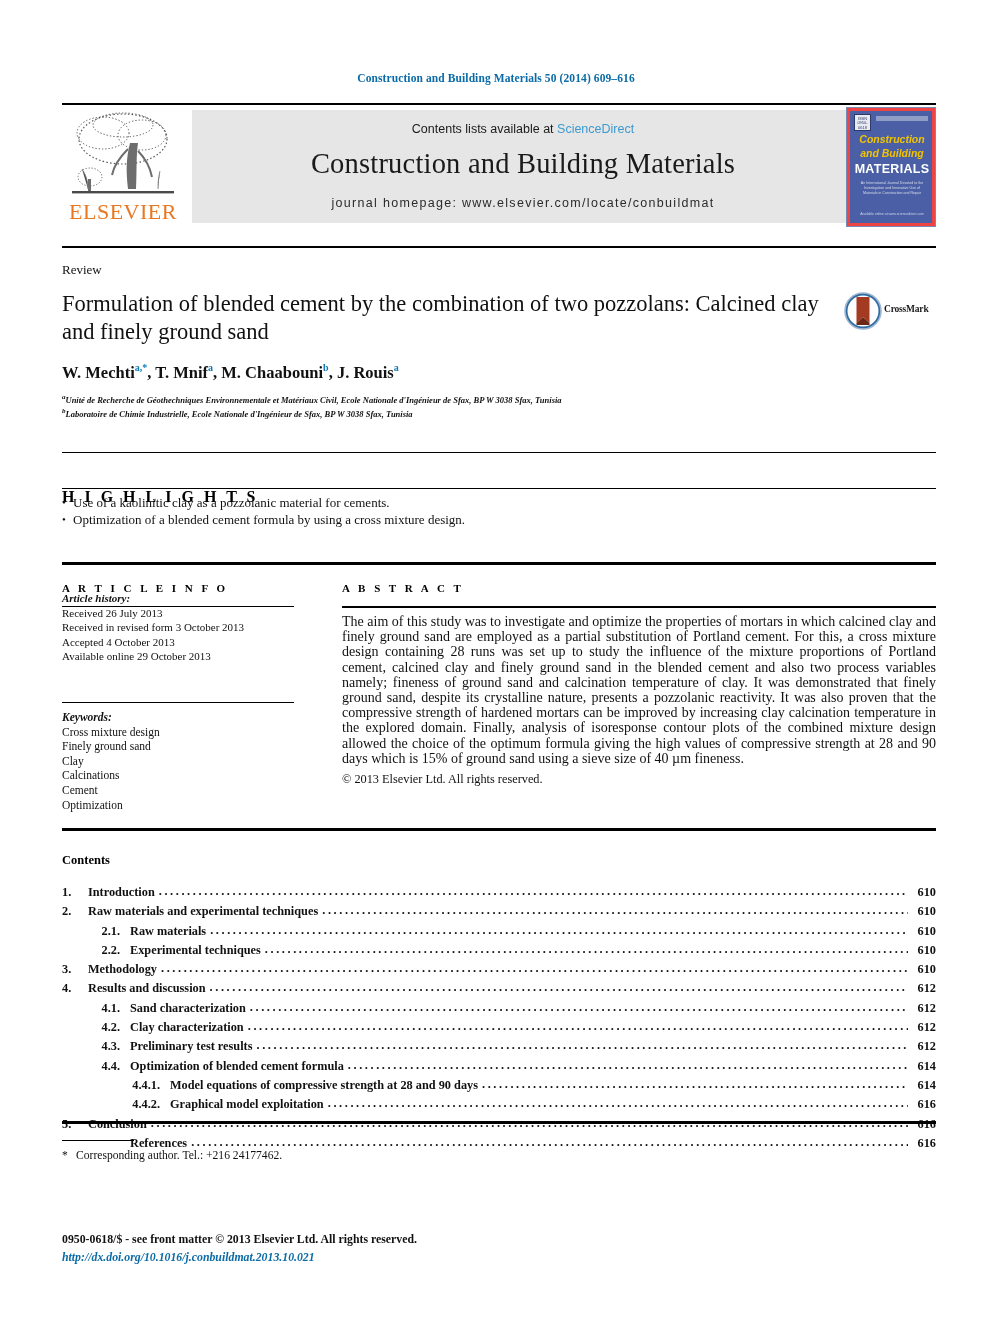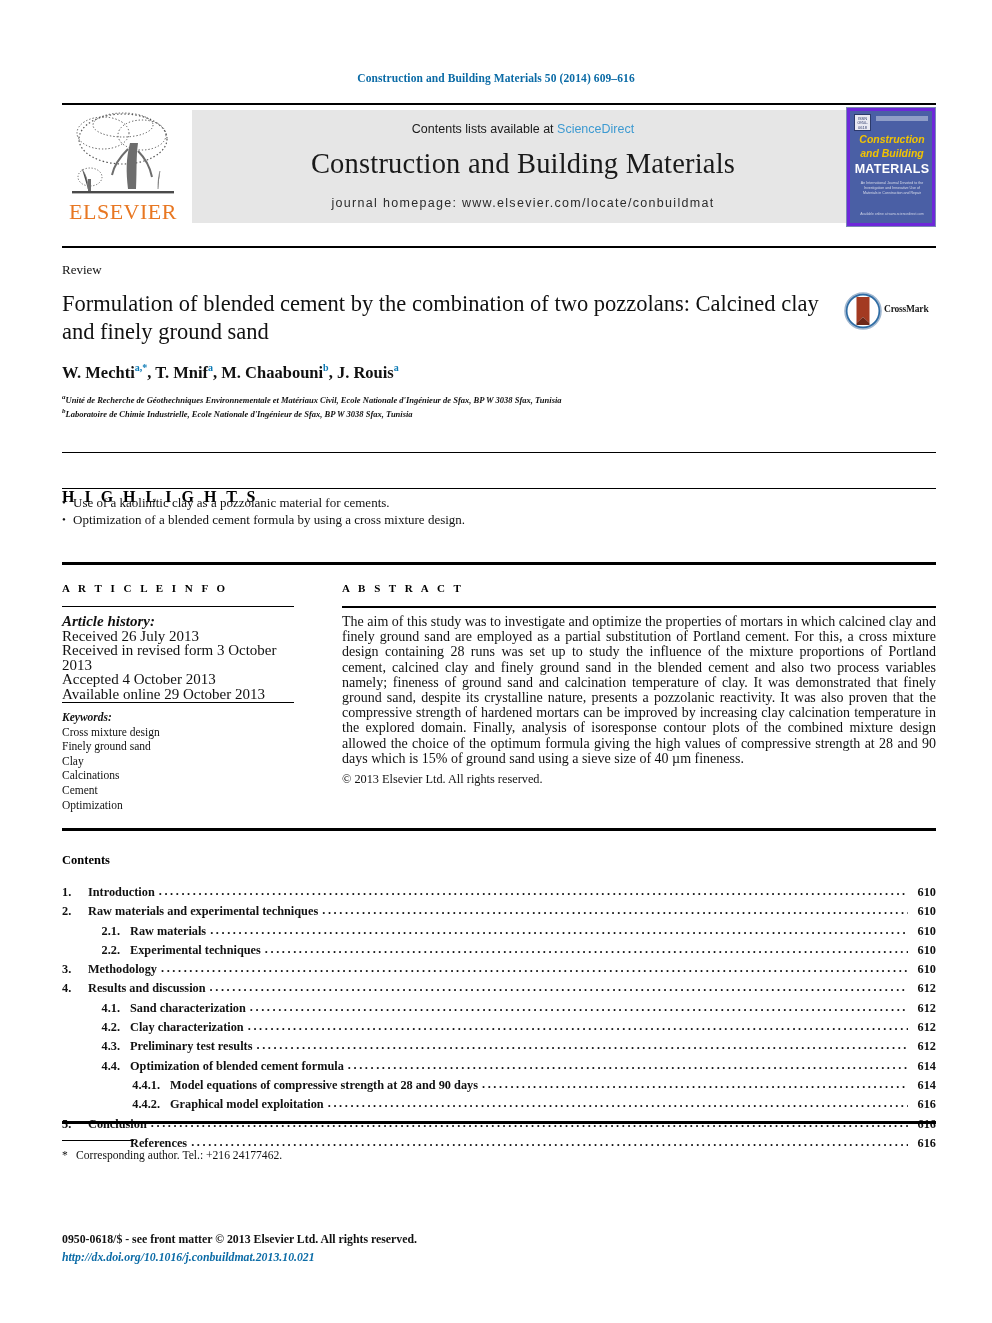--- a/index.html
+++ b/index.html
@@ -96,21 +96,21 @@
     font-size: 12.5px;
     color: #2b2b2b;
     letter-spacing: 1.3px;
   }
   
   .cover-thumb {
     position: absolute;
     left: 784px; top: 2px;
     width: 90px;
     height: 120px;
-    background: #6d28d9;
+    background: #ef4444;
     border: 1px solid #7b8ab5;
     box-sizing: border-box;
     overflow: hidden;
   }
   .cover-inner {
     position: absolute;
     left: 3px; top: 3px; right: 3px; bottom: 3px;
     background: #4a5fa5;
   }
   .cover-topbar {
@@ -282,24 +282,24 @@
     background: #000;
   }
   .abs-rule {
     position: absolute;
     left: 342px; top: 606px;
     width: 594px; height: 1.5px;
     background: #000;
   }
   .hist {
     position: absolute;
-    left: 62px; top: 614px;
+    left: 62px; top: 591px;
     width: 240px;
     font-family: "Liberation Serif", serif;
-    font-size: 15px;
+    font-size: 11px;
     line-height: 14.6px;
     color: #111;
   }
   .hist .ital { font-style: italic; font-weight: bold; }
   .kw-rule {
     position: absolute;
     left: 62px; top: 702px;
     width: 232px; height: 1px;
     background: #000;
   }

